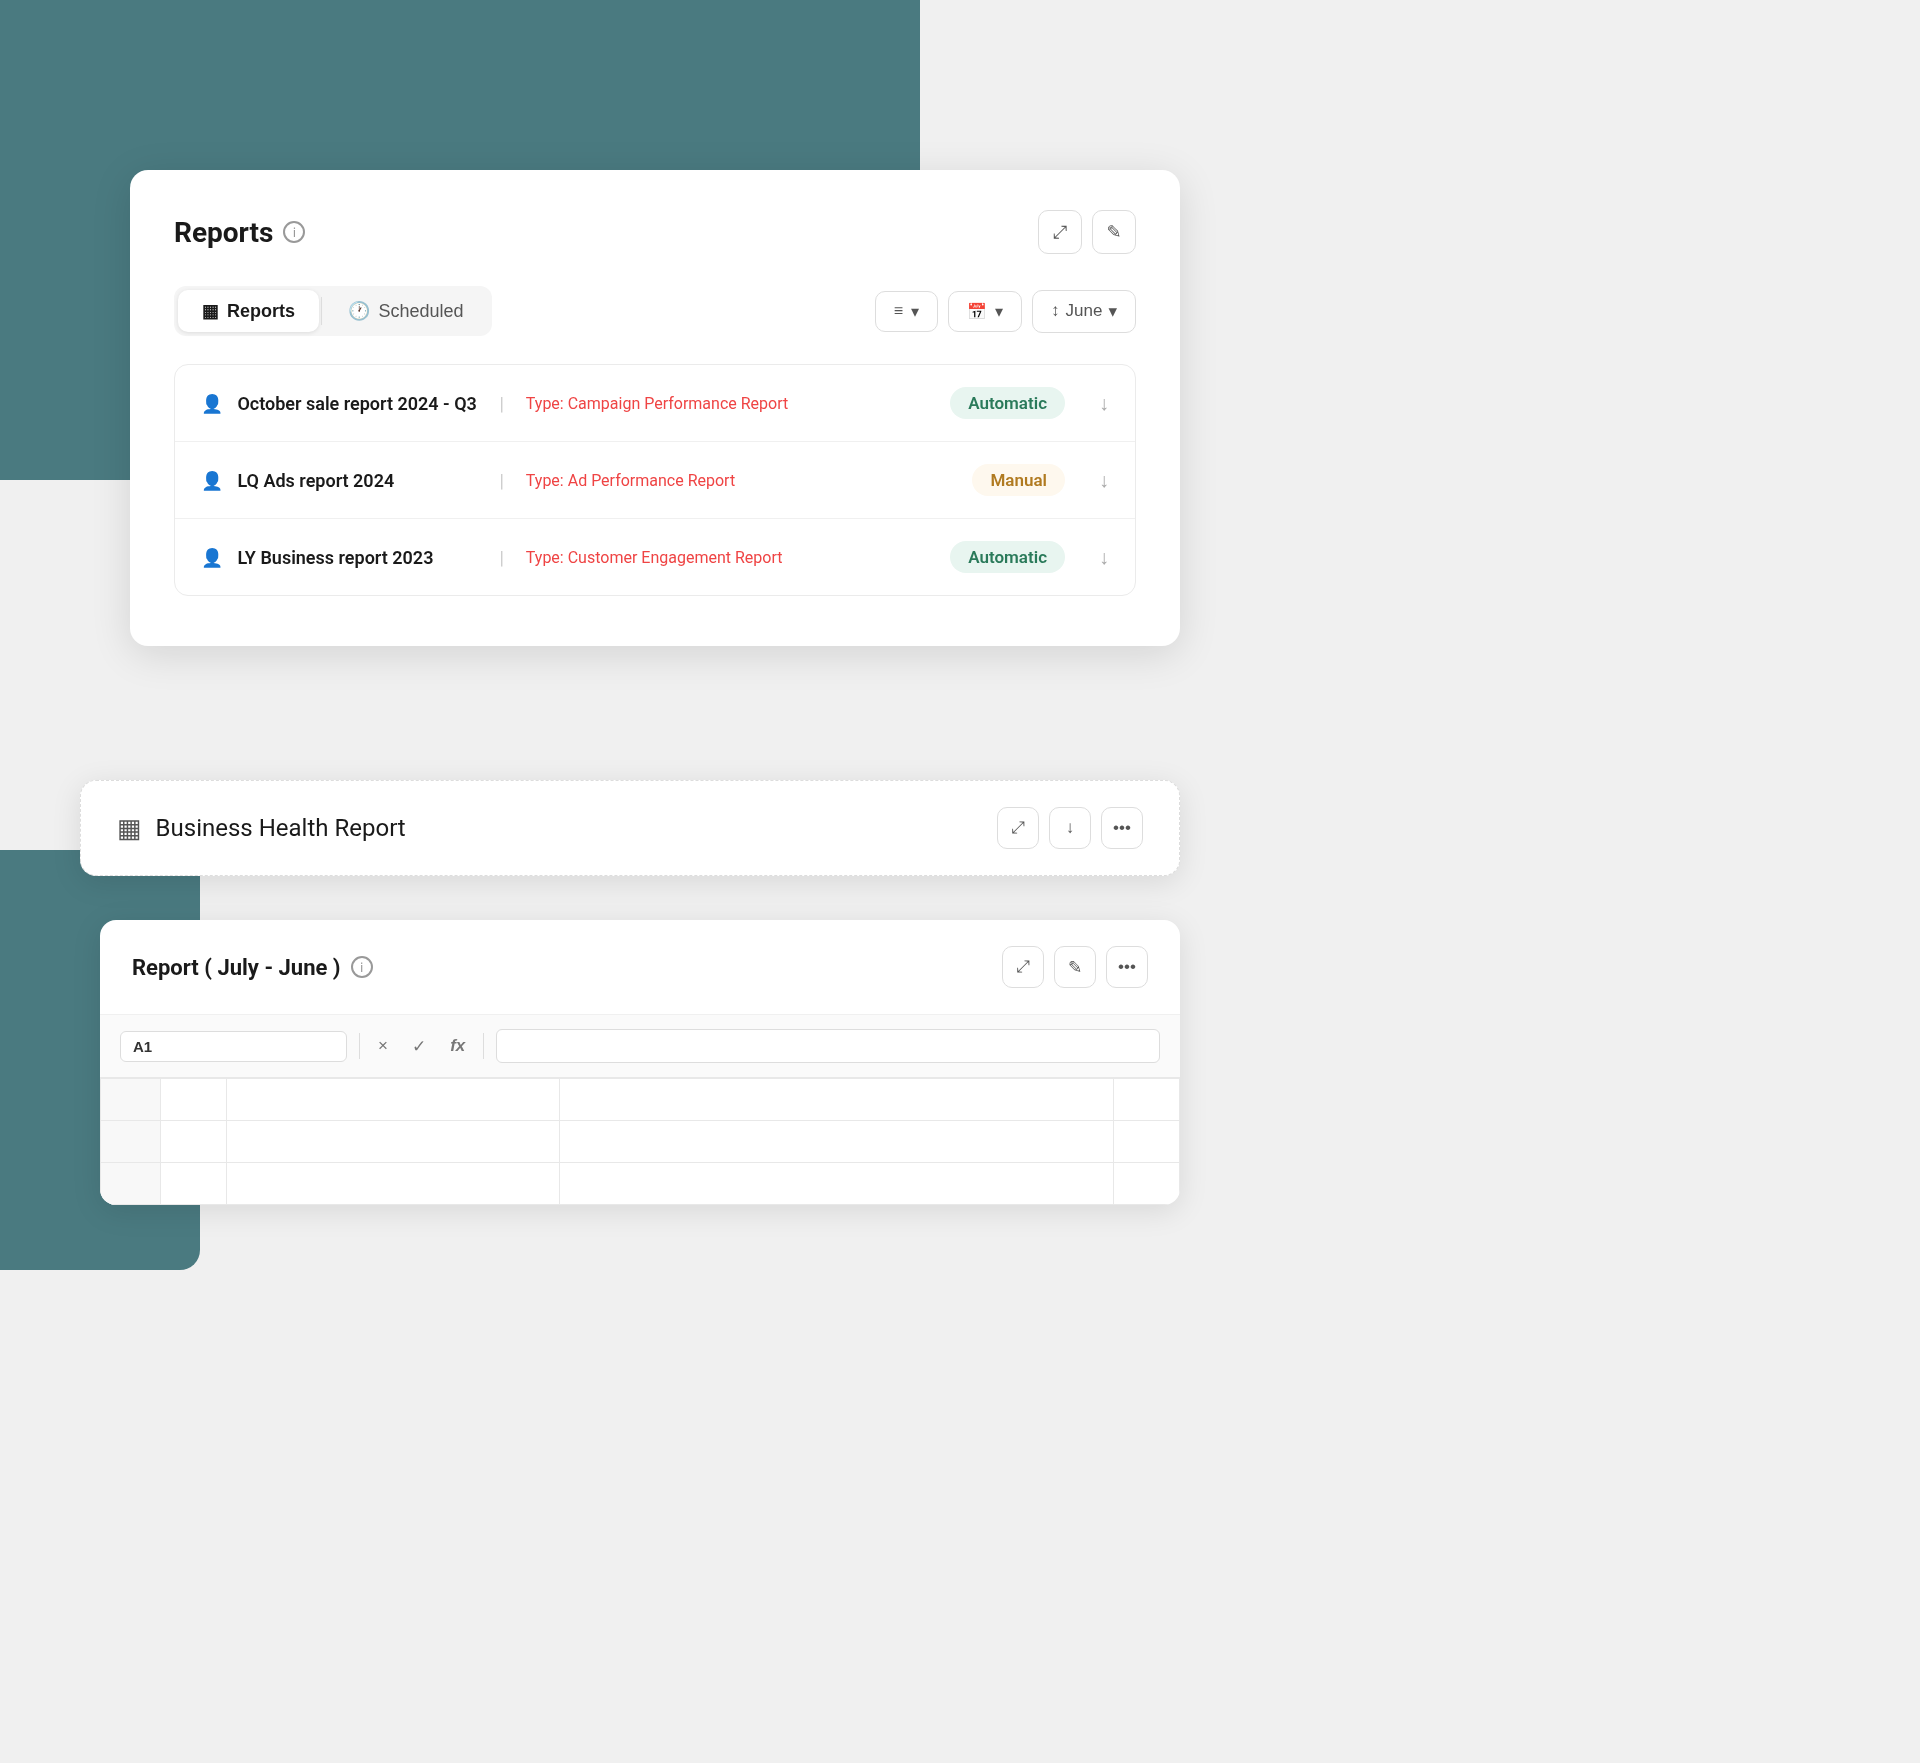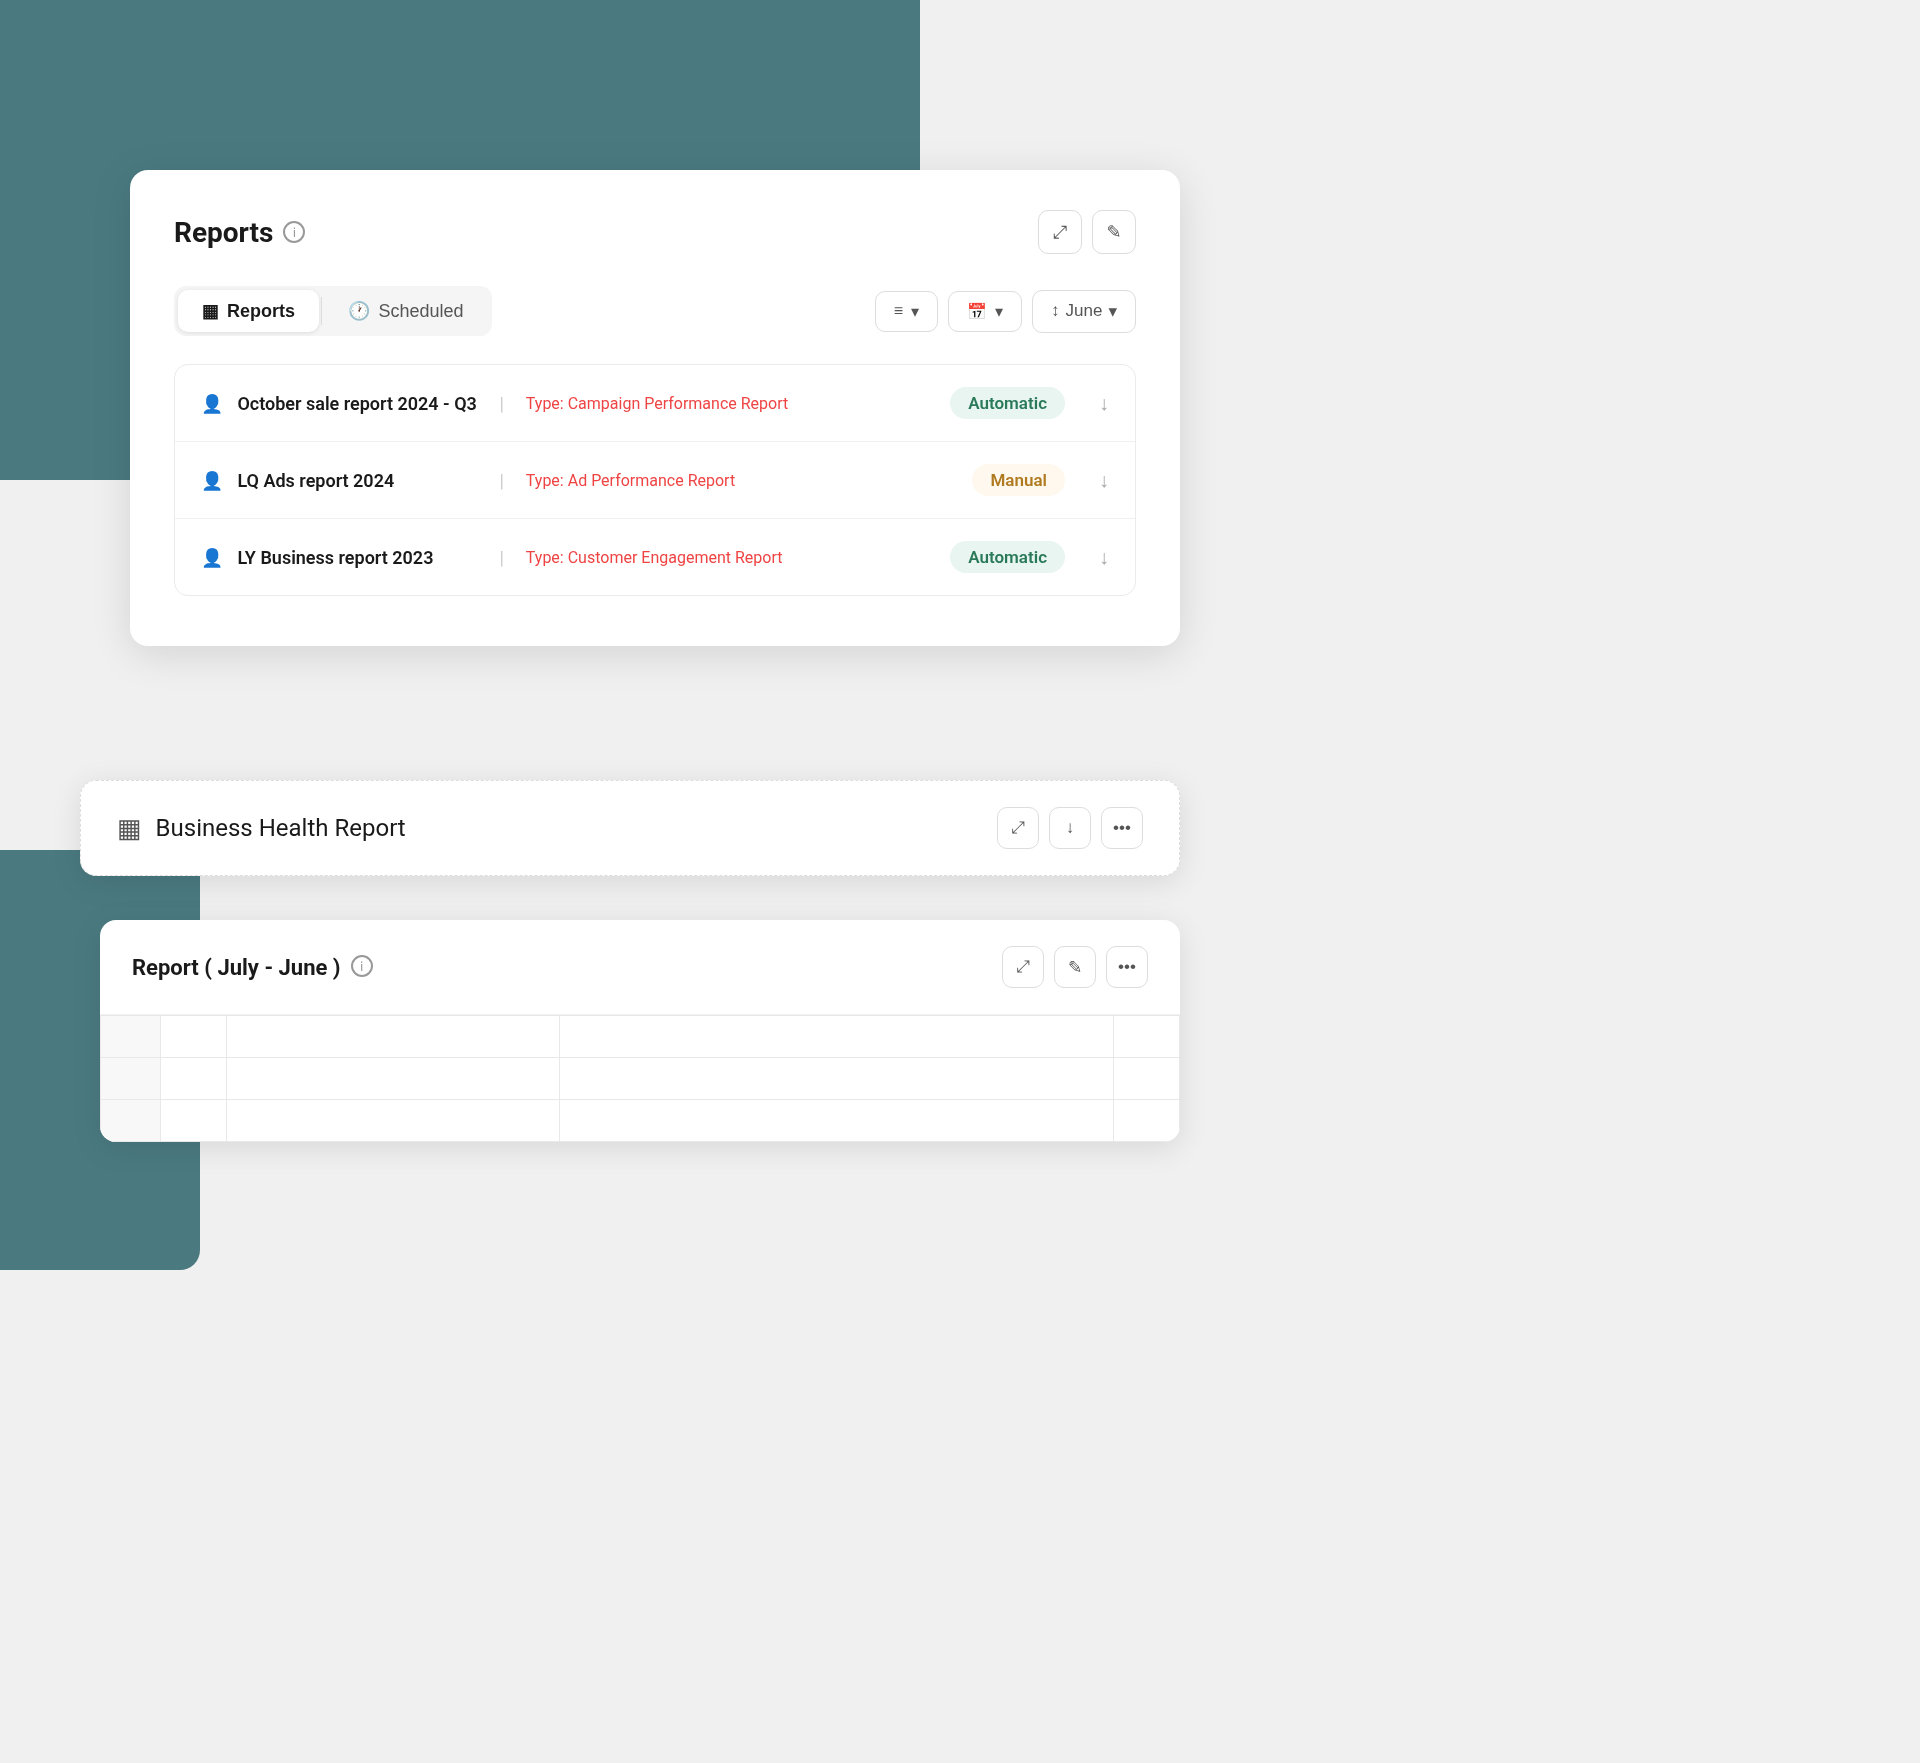--- a/index.html
+++ b/index.html
@@ -310,21 +310,21 @@
     .report-card-header {
       display: flex;
       align-items: center;
       justify-content: space-between;
       padding: 26px 32px;
       border-bottom: 1px solid #f0f0f0;
     }
 
     .report-card-title-area {
       display: flex;
-      align-items: flex-start;
+      align-items: center;
       gap: 10px;
     }
 
     .report-card-title {
       font-size: 22px;
       font-weight: 700;
       color: #1a1a1a;
     }
 
     .report-card-actions {
@@ -507,20 +507,29 @@
     </div>
     <div class="report-card-actions">
       <button class="health-action-btn">⤢</button>
       <button class="health-action-btn">✎</button>
       <button class="health-action-btn">
         <span>•••</span>
       </button>
     </div>
   </div>
 
+  <div class="spreadsheet-toolbar">
+    <input class="cell-ref" type="text" value="A1" readonly="" style="">
+    <div class="toolbar-separator"></div>
+    <button class="toolbar-icon-btn">×</button>
+    <button class="toolbar-icon-btn">✓</button>
+    <button class="toolbar-icon-btn" style="font-style:italic;font-weight:600;">fx</button>
+    <div class="toolbar-separator"></div>
+    <input class="formula-bar" type="text" placeholder="" value="" style="">
+  </div>
 
   <table class="spreadsheet-grid">
     <tbody>
       <tr>
         <td class="row-header"></td>
         <td class="col-cell"></td>
         <td class="col-cell" style="min-width:300px;"></td>
         <td class="col-cell" style="min-width:500px;"></td>
         <td class="col-cell"></td>
       </tr>

